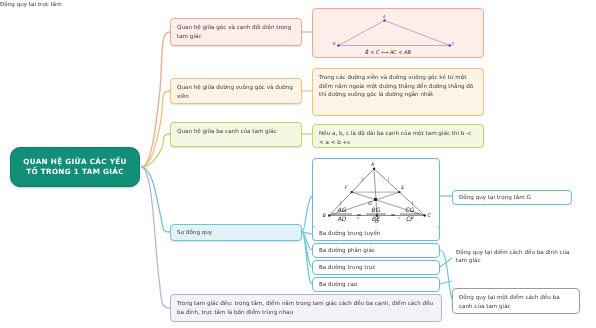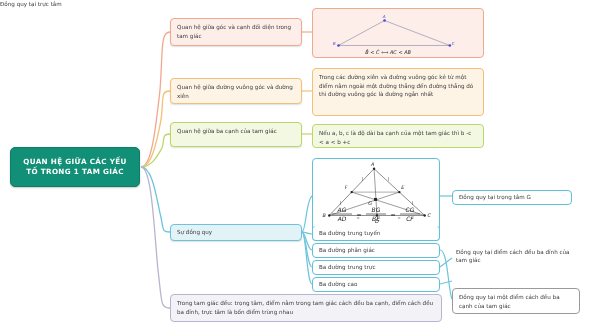--- a/index.html
+++ b/index.html
@@ -11,21 +11,21 @@
     position:relative;
   }
   #canvas{position:absolute;left:0;top:0;width:596px;height:328px;}
   svg.links{position:absolute;left:0;top:0;width:596px;height:328px;pointer-events:none;}
 
   .node{position:absolute;box-sizing:border-box;}
 
   
   .central{
     left:10px;top:147px;width:130px;height:40px;
-    background:#128f77;border:1px solid #0e7c67;border-radius:5px;
+    background:#128f77;border:1px solid #0e7c67;border-radius:10px;
     color:#ffffff;font-size:7.2px;font-weight:bold;letter-spacing:.35px;
     display:flex;align-items:center;justify-content:center;text-align:center;
     line-height:1.45;padding:2px 6px;
     box-shadow:0 1px 2px rgba(0,0,0,.22);
   }
 
   .box{
     border-radius:4px;border:1px solid #ccc;background:#fff;
     font-size:5.6px;line-height:1.52;color:#3a3a3a;
     padding:4px 6px;box-sizing:border-box;

